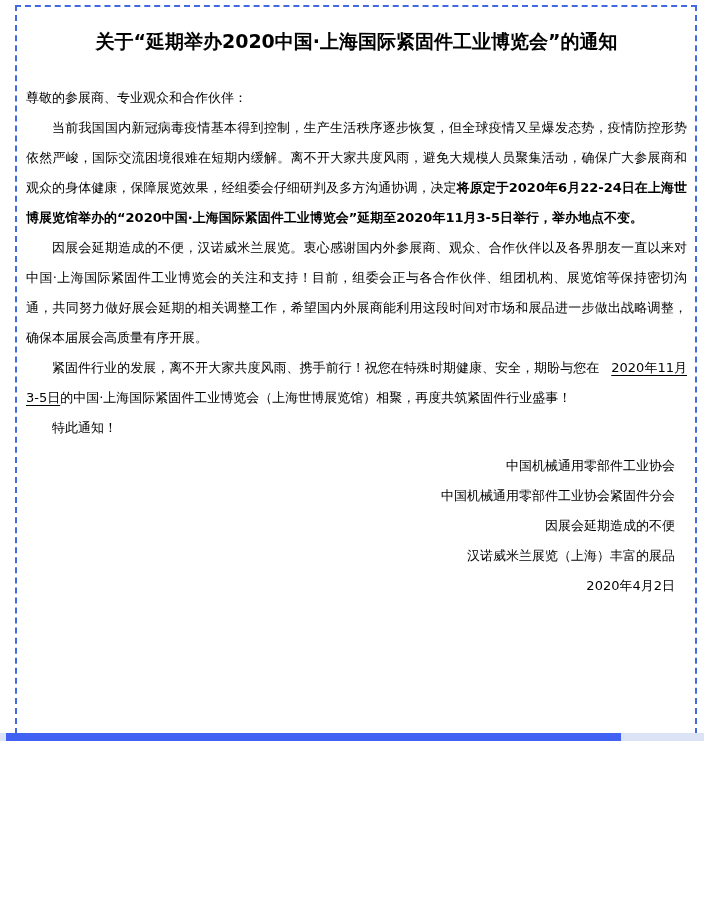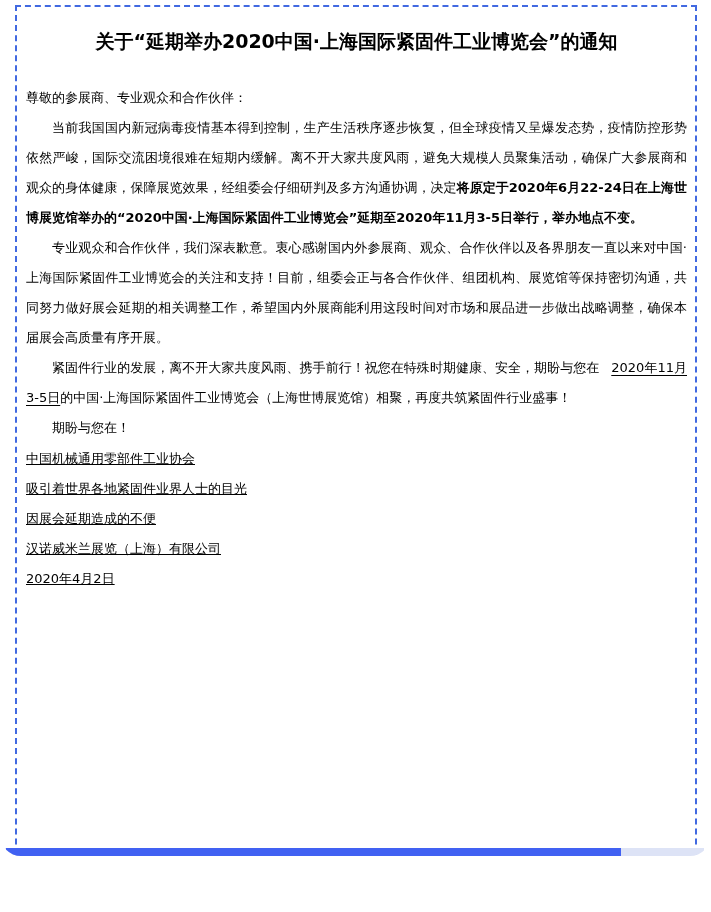--- a/index.html
+++ b/index.html
@@ -4,26 +4,25 @@
 <style>
   :root{
     --border-blue:#4169e1;
     --thumb-blue:#4161f2;
     --track-blue:#dde3f6;
     --text-color:#000000;
   }
   html,body{margin:0;padding:0;background:#ffffff;}
   .page{
     position:relative;
-    width:711px;height:856px;
+    width:711px;height:741px;
     background:#ffffff;
     overflow:hidden;
     font-family:"DejaVu Sans",sans-serif;
     color:var(--text-color);
-    border-radius:21px;
   }
   .doc{
     position:absolute;
     left:15px;top:5px;
     width:682px;height:960px;
     box-sizing:border-box;
     border:2px dashed var(--border-blue);
     padding:22px 8px 0 9px;
   }
   .title{
@@ -37,24 +36,23 @@
     font-size:13px;
     line-height:30px;
     text-align:justify;
   }
   .salutation{margin:0;}
   .para{margin:0;text-indent:2em;}
   .run-normal{font-weight:normal;}
   .run-bold{font-weight:bold;}
   .run-underline{text-decoration:underline;text-underline-offset:3px;margin-left:12px;}
   .signatures{
-    text-align:left;
+    text-align:right;
     padding-right:12px;
-    margin-top:1px;
-    text-decoration:underline;
+    margin-top:8px;
   }
   .sig-line{line-height:30px;}
   .scrollbar-track{
     position:absolute;
     left:0;bottom:0;
     width:704px;height:8px;
     background:var(--track-blue);
   }
   .scrollbar-thumb{
     position:absolute;
@@ -66,29 +64,29 @@
 </head>
 <body>
 
 <div class="page">
   <div class="doc">
     <h1 class="title">关于“延期举办2020中国·上海国际紧固件工业博览会”的通知</h1>
     <div class="body-text">
       <p class="salutation">尊敬的参展商、专业观众和合作伙伴：</p>
       <div id="paragraphs">
           <p class="para"><span class="run-normal">当前我国国内新冠病毒疫情基本得到控制，生产生活秩序逐步恢复，但全球疫情又呈爆发态势，疫情防控形势依然严峻，国际交流困境很难在短期内缓解。离不开大家共度风雨，避免大规模人员聚集活动，确保广大参展商和观众的身体健康，保障展览效果，经组委会仔细研判及多方沟通协调，决定</span><span class="run-bold">将原定于2020年6月22-24日在上海世博展览馆举办的“2020中国·上海国际紧固件工业博览会”延期至2020年11月3-5日举行，举办地点不变。</span></p>
-          <p class="para"><span class="run-normal">专业观众和合作伙伴，我们深表歉意。衷心感谢国内外参展商、观众、合作伙伴以及各界朋友一直以来对中国·上海国际紧固件工业博览会的关注和支持！目前，组委会正与各合作伙伴、组团机构、展览馆等保持密切沟通，共同努力做好展会延期的相关调整工作，希望国内外展商能利用这段时间对市场和展品进一步做出战略调整，确保本届展会高质量有序开展。</span></p>
+          <p class="para"><span class="run-normal">因展会延期造成的不便，汉诺威米兰展览。衷心感谢国内外参展商、观众、合作伙伴以及各界朋友一直以来对中国·上海国际紧固件工业博览会的关注和支持！目前，组委会正与各合作伙伴、组团机构、展览馆等保持密切沟通，共同努力做好展会延期的相关调整工作，希望国内外展商能利用这段时间对市场和展品进一步做出战略调整，确保本届展会高质量有序开展。</span></p>
           <p class="para"><span class="run-normal">紧固件行业的发展，离不开大家共度风雨、携手前行！祝您在特殊时期健康、安全，期盼与您在</span><span class="run-underline">2020年11月3-5日</span><span class="run-normal">的中国·上海国际紧固件工业博览会（上海世博展览馆）相聚，再度共筑紧固件行业盛事！</span></p>
-          <p class="para"><span class="run-normal">期盼与您在！</span></p>
+          <p class="para"><span class="run-normal">特此通知！</span></p>
         </div>
       <div id="signatures" class="signatures">
           <div class="sig-line">中国机械通用零部件工业协会</div>
-          <div class="sig-line">吸引着世界各地紧固件业界人士的目光</div>
+          <div class="sig-line">中国机械通用零部件工业协会紧固件分会</div>
           <div class="sig-line">因展会延期造成的不便</div>
-          <div class="sig-line">汉诺威米兰展览（上海）有限公司</div>
+          <div class="sig-line">汉诺威米兰展览（上海）丰富的展品</div>
           <div class="sig-line">2020年4月2日</div>
         </div>
     </div>
   </div>
   <div class="scrollbar-track">
     <div class="scrollbar-thumb"></div>
   </div>
 </div>
 
 </body></html>

